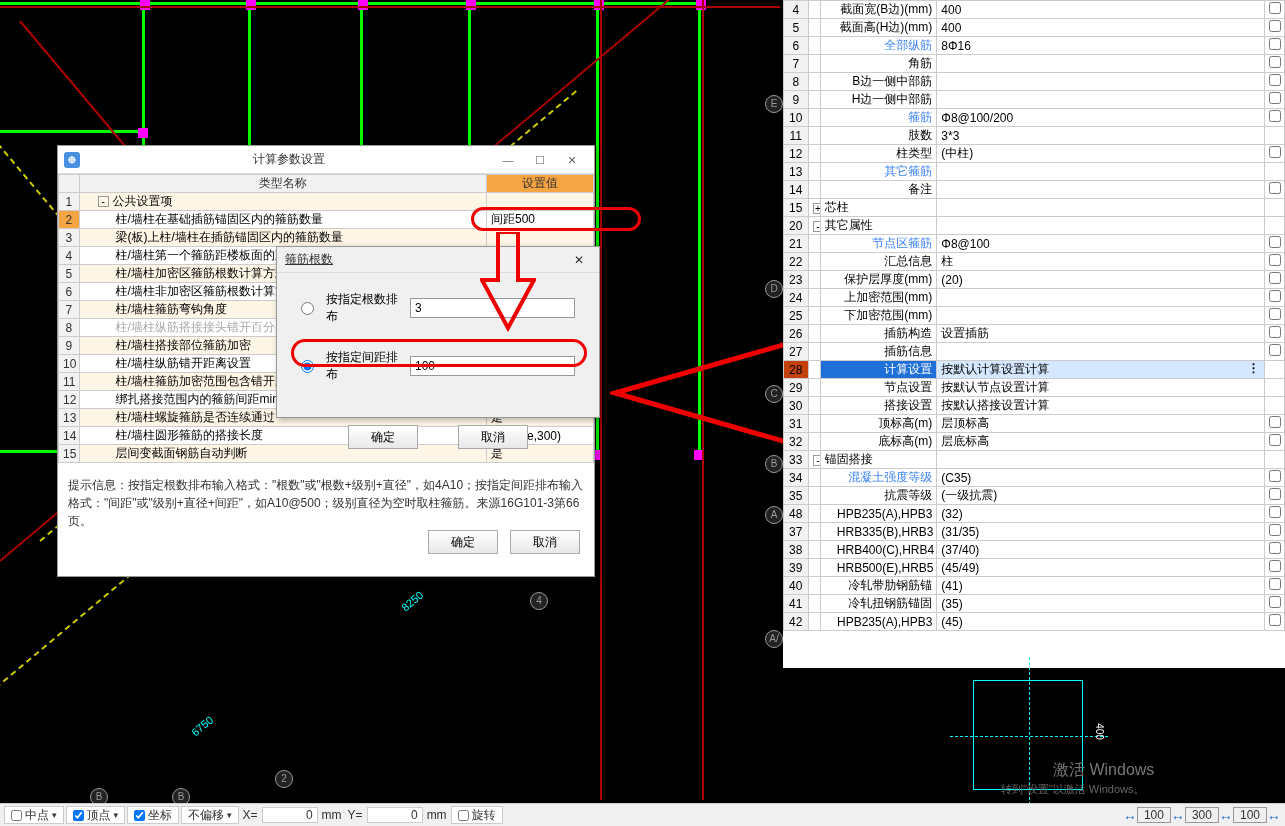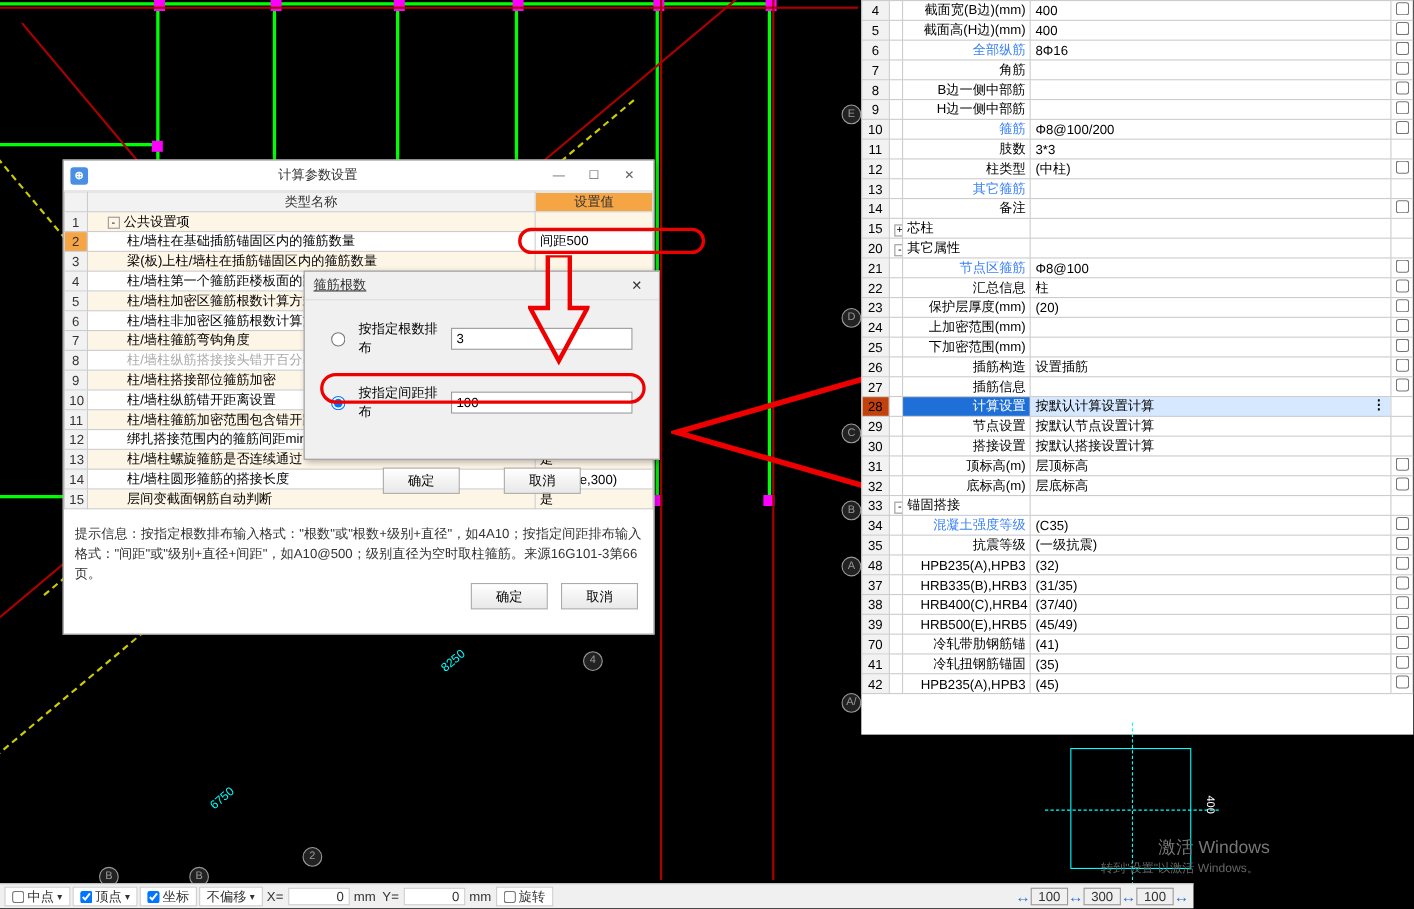--- a/index.html
+++ b/index.html
@@ -82,21 +82,21 @@
   
   .preview { position: absolute; left: 783px; top: 668px; width: 502px; height: 135px; background: #000; }
   .prev-box { position: absolute; left: 190px; top: 12px; width: 110px; height: 110px; border: 1px solid #0ff; }
   .prev-dash-h { position: absolute; border-top: 1px dashed #0ff; }
   .prev-dash-v { position: absolute; border-left: 1px dashed #0ff; }
   .prev-dim { position: absolute; color: #fff; font-size: 10px; }
   .watermark { position: absolute; color: #777; font-size: 16px; pointer-events: none; }
   .watermark-sm { position: absolute; color: #666; font-size: 11px; pointer-events: none; }
   
   
-  .statusbar { position: absolute; left: 0; top: 803px; width: 1085px; height: 23px; background: #f0f0f0; border-top: 1px solid #ccc; display: flex; align-items: center; font-size: 12px; color: #333; padding: 0 4px; gap: 2px; }
+  .statusbar { position: absolute; left: 0; top: 803px; width: 1285px; height: 23px; background: #f0f0f0; border-top: 1px solid #ccc; display: flex; align-items: center; font-size: 12px; color: #333; padding: 0 4px; gap: 2px; }
   .sb-item { padding: 0 6px; border: 1px solid #ccc; background: #fff; height: 18px; line-height: 16px; display: flex; align-items: center; gap: 3px; }
   .sb-chk { width: 11px; height: 11px; }
   .sb-val { width: 56px; text-align: right; padding: 0 4px; border: 1px solid #ccc; background: #fff; height: 16px; line-height: 14px; }
   .sb-unit { padding: 0 2px; }
   .sb-dd { font-size: 9px; }
   .sb-dim { display: flex; align-items: center; }
   .sb-dim-arrow { color: #1e6fd8; font-size: 14px; font-weight: bold; }
   .sb-dim-box { border: 1px solid #999; padding: 0 6px; height: 16px; line-height: 14px; }
 </style>
 </head>
@@ -514,21 +514,21 @@
           <td class="pchk"><input type="checkbox" style=""></td>
         </tr>
         <tr>
           <td class="pnum">39</td>
           <td class="ptree"></td>
           <td class="pname indent">HRB500(E),HRB5</td>
           <td class="pval">(45/49)</td>
           <td class="pchk"><input type="checkbox" style=""></td>
         </tr>
         <tr>
-          <td class="pnum">70</td>
+          <td class="pnum">40</td>
           <td class="ptree"></td>
           <td class="pname indent">冷轧带肋钢筋锚</td>
           <td class="pval">(41)</td>
           <td class="pchk"><input type="checkbox" style=""></td>
         </tr>
         <tr>
           <td class="pnum">41</td>
           <td class="ptree"></td>
           <td class="pname indent">冷轧扭钢筋锚固</td>
           <td class="pval">(35)</td>

